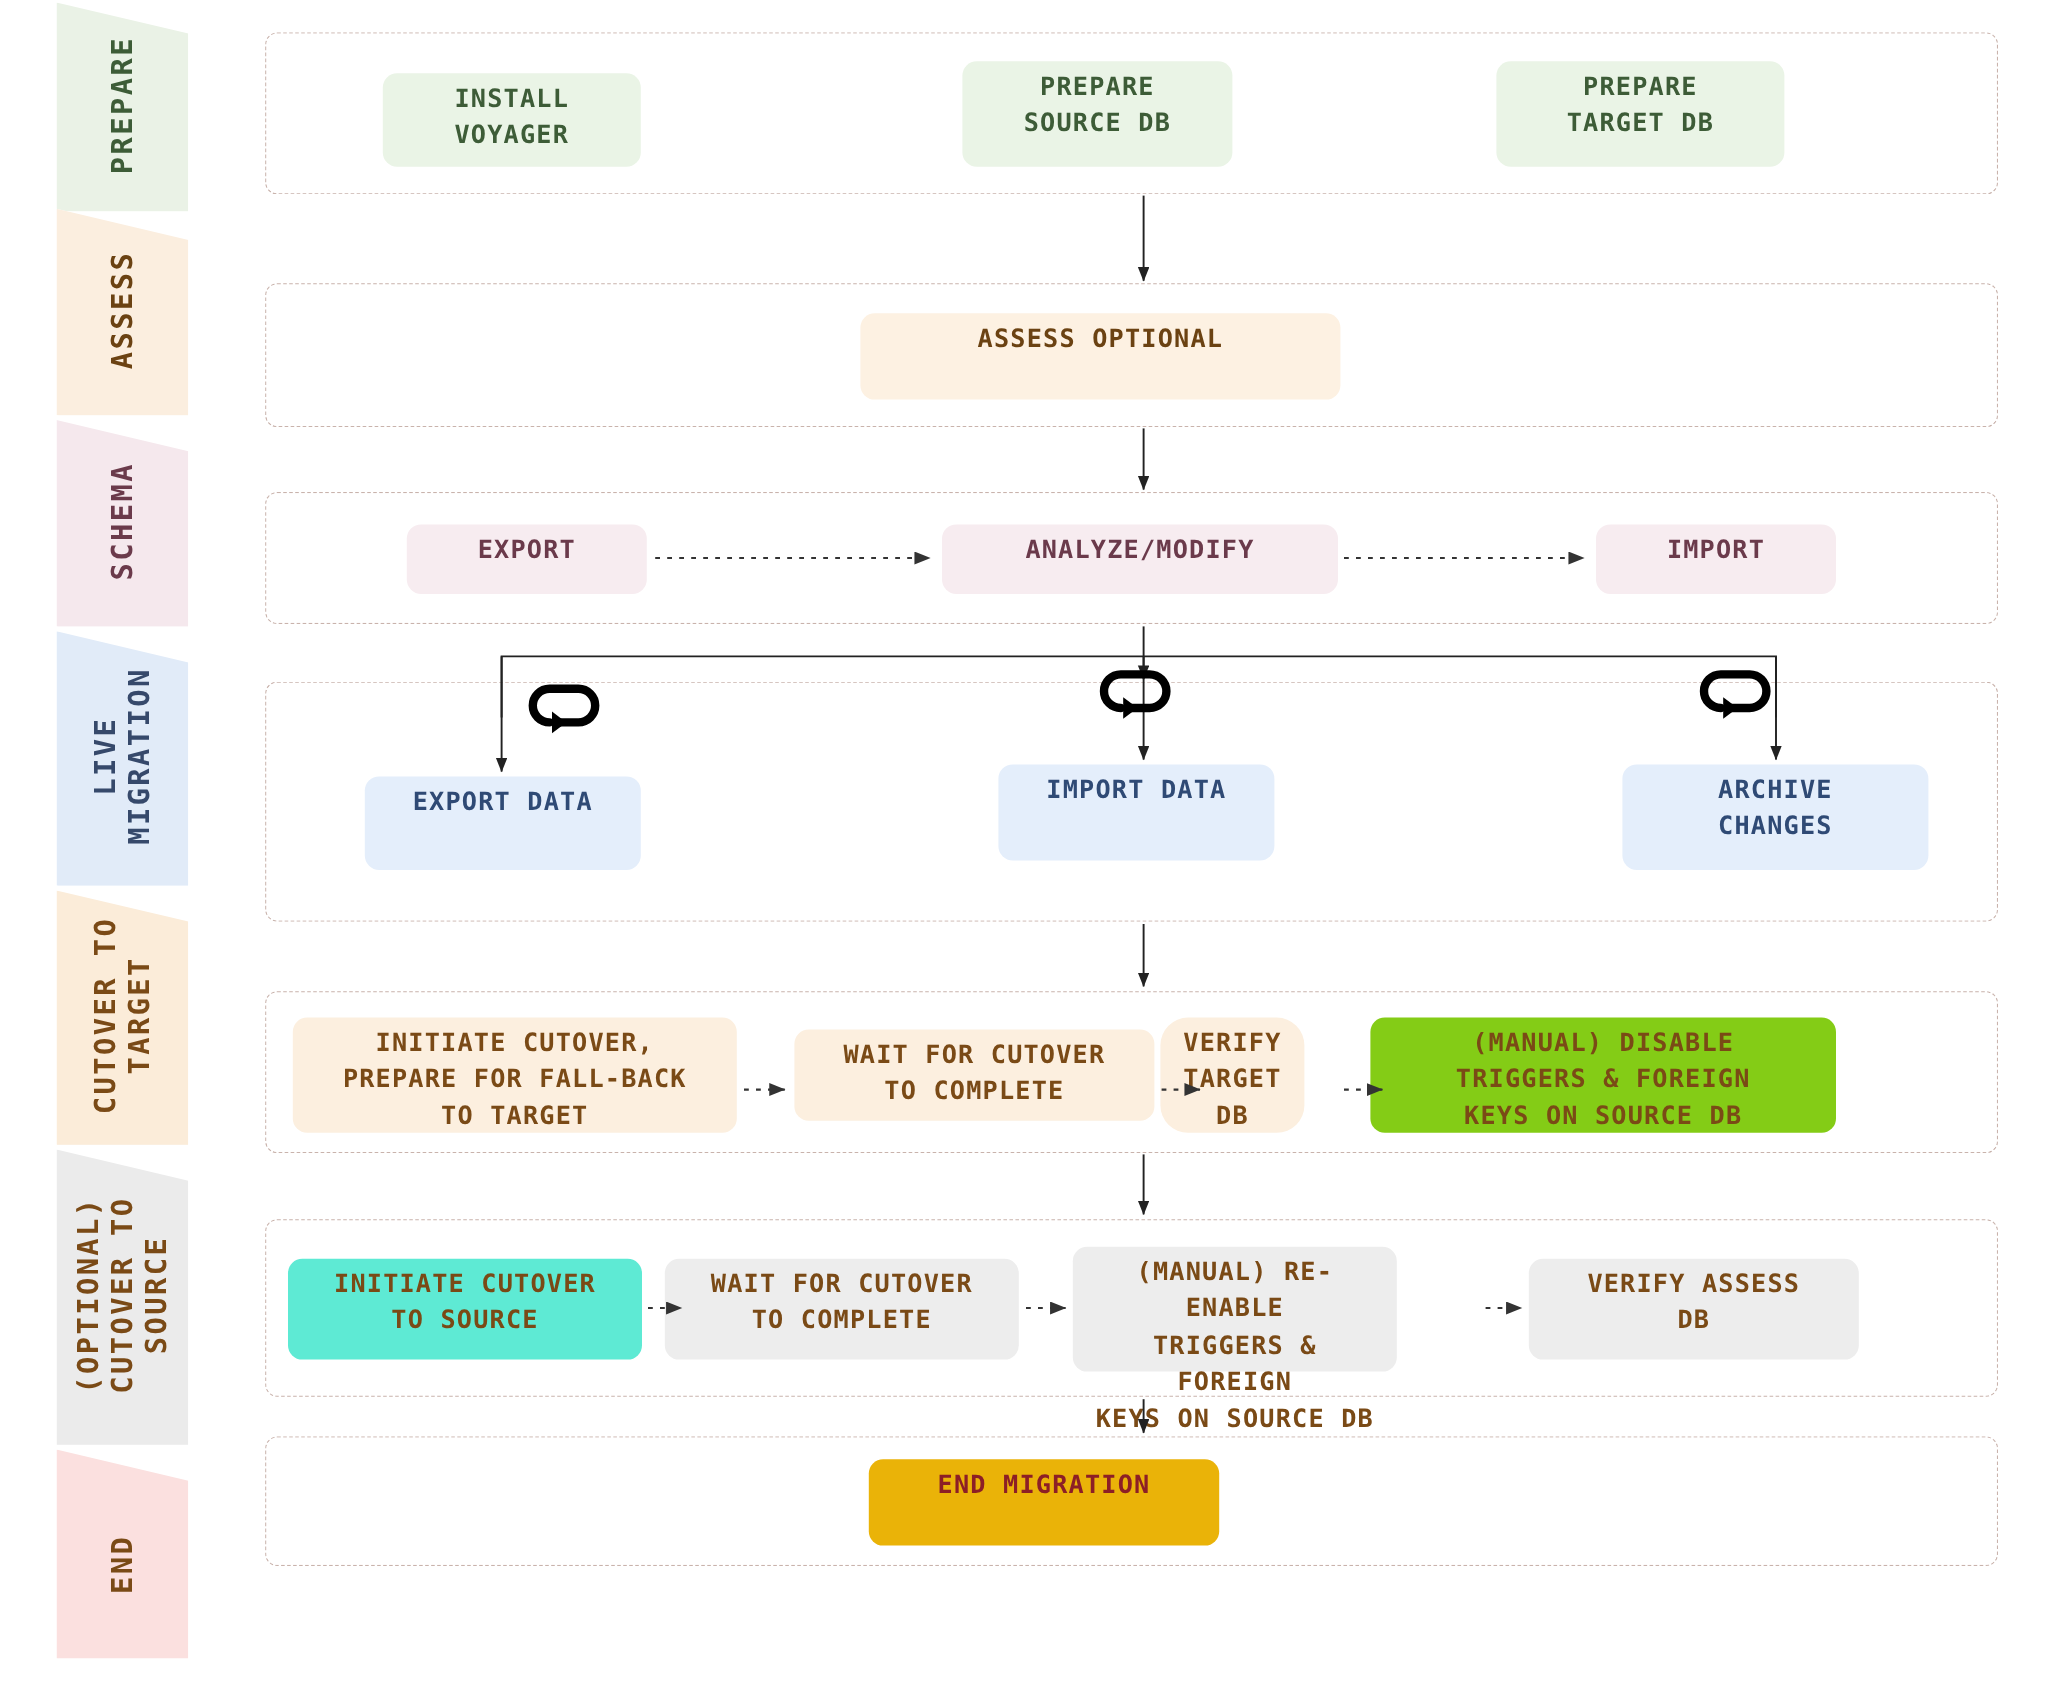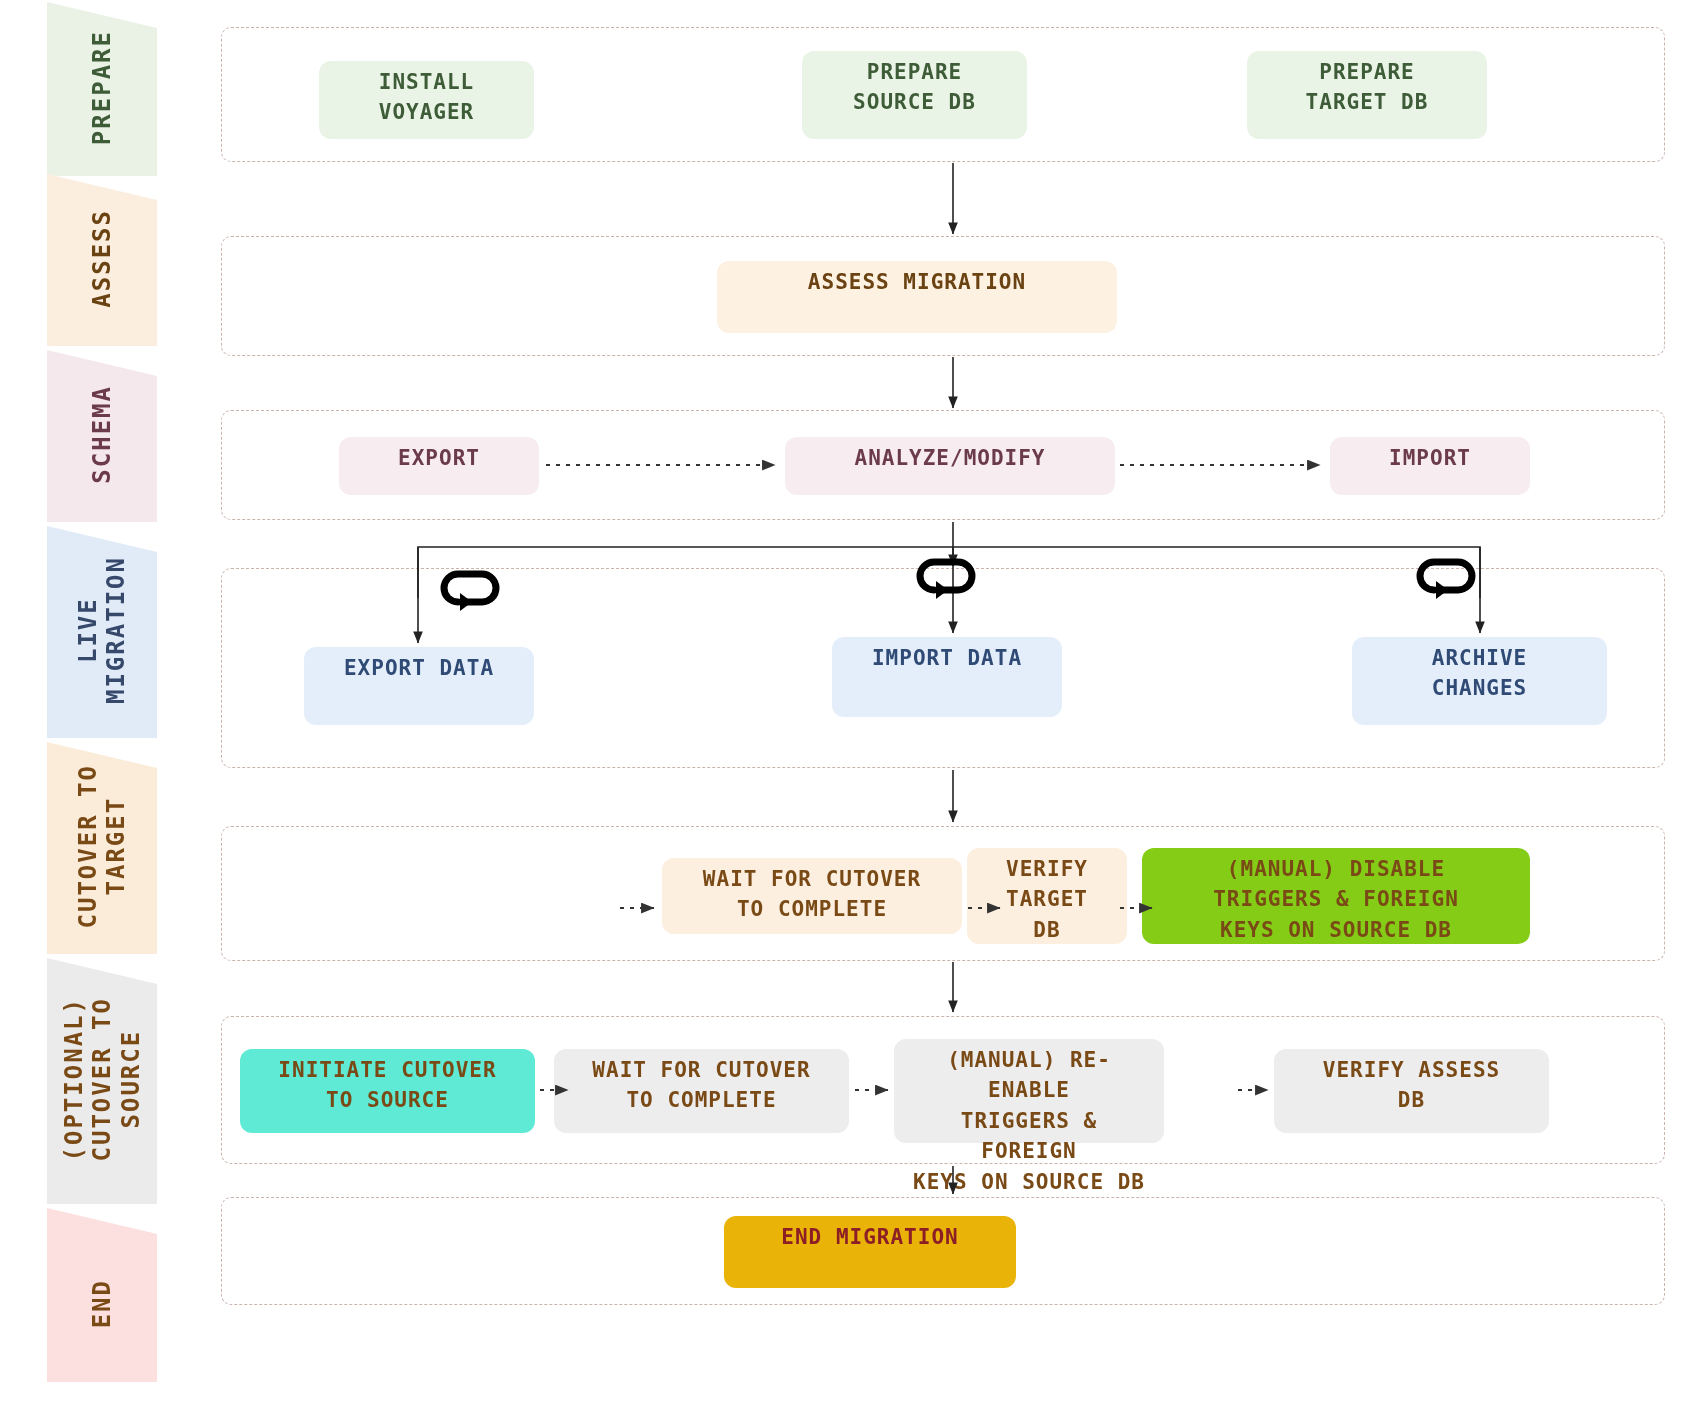--- a/index.html
+++ b/index.html
@@ -118,21 +118,21 @@
         <div class="node" style="left:1025px;top:23px;width:240px;height:88px;background:#eaf4e6;color:#3d5c37;">
           <span>PREPARE
 TARGET DB</span>
         </div>
       </div>
     </div>
 
     <div class="stage" style="top:236px;height:120px;">
       <div class="nodes">
         <div class="node" style="left:495px;top:24px;width:400px;height:72px;background:#fdf1e2;color:#6b4212;">
-          <span>ASSESS MIGRATION</span>
+          <span>ASSESS OPTIONAL</span>
         </div>
       </div>
     </div>
 
     <div class="stage" style="top:568px;height:200px;">
       <div class="nodes">
         <div class="node" style="left:82px;top:78px;width:230px;height:78px;background:#e4eefb;color:#2f4a75;">
           <span>EXPORT DATA</span>
         </div>
         <div class="node" style="left:610px;top:68px;width:230px;height:80px;background:#e4eefb;color:#2f4a75;">
@@ -154,25 +154,30 @@
           <span>ANALYZE/MODIFY</span>
         </div>
         <div class="node" style="left:1108px;top:26px;width:200px;height:58px;background:#f7ecf0;color:#6b3a4b;">
           <span>IMPORT</span>
         </div>
       </div>
     </div>
 
     <div class="stage" style="top:826px;height:135px;">
       <div class="nodes">
+        <div class="node" style="left:22px;top:21px;width:370px;height:96px;background:#fcefdf;color:#7a4a16;">
+          <span>INITIATE CUTOVER,
+PREPARE FOR FALL-BACK
+TO TARGET</span>
+        </div>
         <div class="node" style="left:440px;top:31px;width:300px;height:76px;background:#fcefdf;color:#7a4a16;">
           <span>WAIT FOR CUTOVER
 TO COMPLETE</span>
         </div>
-        <div class="node" style="left:745px;top:21px;width:160px;height:96px;background:#fcefdf;color:#7a4a16;">
+        <div class="node" style="left:745px;top:21px;width:120px;height:96px;background:#fcefdf;color:#7a4a16;border-radius:23px;">
           <span>VERIFY
 TARGET
 DB</span>
         </div>
         <div class="node" style="left:920px;top:21px;width:388px;height:96px;background:#84cc16;color:#7a4a16;">
           <span>(MANUAL) DISABLE
 TRIGGERS &amp; FOREIGN
 KEYS ON SOURCE DB</span>
         </div>
       </div>

